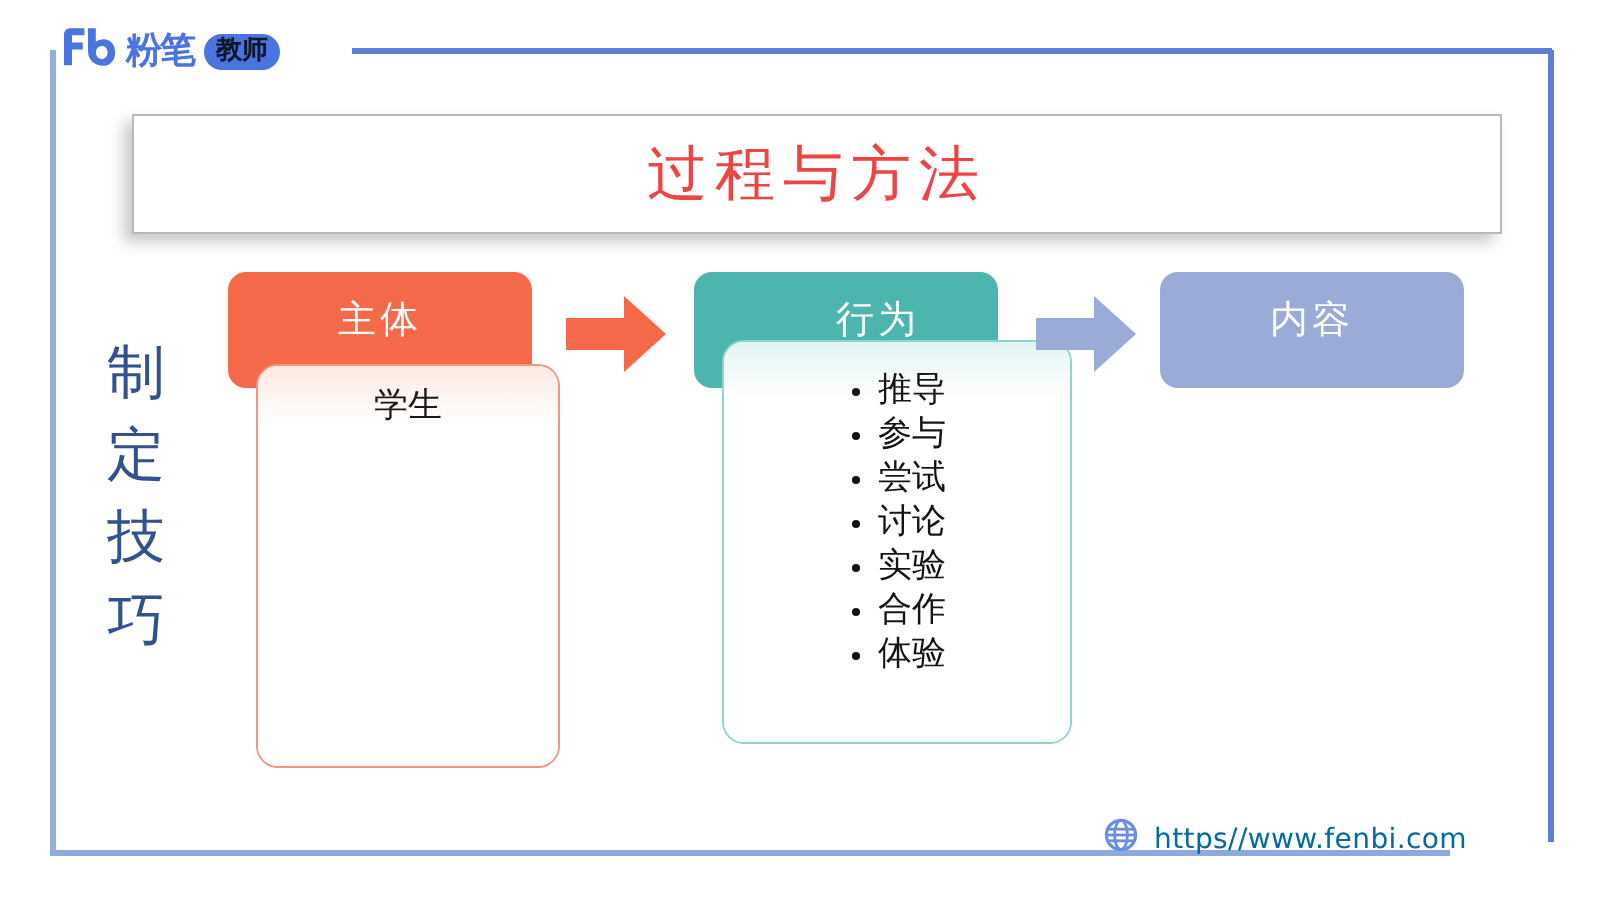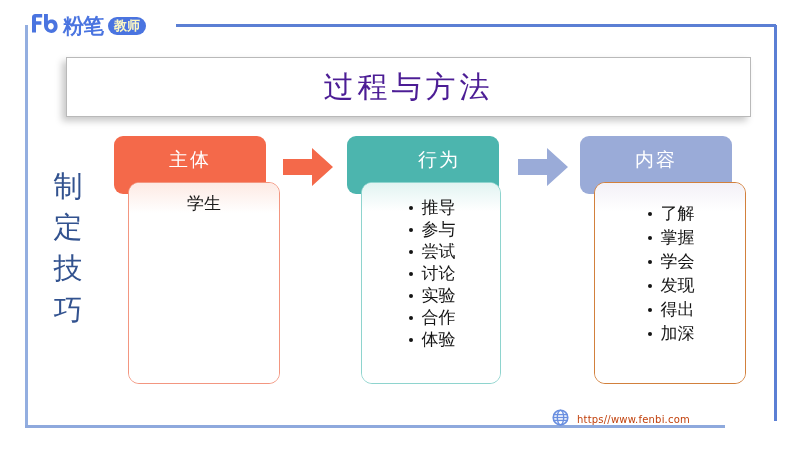--- a/index.html
+++ b/index.html
@@ -53,30 +53,30 @@
     left: 30px; top: 13px;
     height: 26px;
     display: flex;
     align-items: center;
     gap: 5px;
   }
   .logo-mark {
     display: block;
   }
   .logo-word {
-    font-size: 21px;
+    font-size: 18px;
     font-weight: bold;
     color: #4a74e0;
     letter-spacing: -1px;
     line-height: 1;
     font-family: "DejaVu Sans", "Liberation Sans", sans-serif;
   }
   .logo-badge {
     background: #4a74e0;
-    color: #fef9c3;
+    color: #0f172a;
     font-size: 13px;
     font-weight: bold;
     border-radius: 9px;
     padding: 2px 6px 3px 6px;
     line-height: 1;
     font-family: "DejaVu Sans", "Liberation Sans", sans-serif;
   }
 
   
   #title-box {
@@ -86,21 +86,21 @@
     background: #ffffff;
     border: 1px solid #b9b9b9;
     box-shadow: -4px 4px 7px rgba(0,0,0,0.22);
     display: flex;
     align-items: center;
     justify-content: center;
     box-sizing: border-box;
   }
   #title-text {
     font-size: 30px;
-    color: #4c1d95;
+    color: #ef4444;
     letter-spacing: 4px;
     font-family: "DejaVu Sans", "Liberation Sans", sans-serif;
   }
 
   
   #vertical-label {
     position: absolute;
     left: 46px; top: 166px;
     width: 44px;
     text-align: center;
@@ -168,21 +168,21 @@
   }
 
   
   #col-action { left: 347px; top: 136px; width: 166px; height: 248px; }
   #col-action .col-head {
     width: 152px; height: 58px;
     background: #4cb5ae;
     padding-left: 32px;
   }
   #col-action .col-body {
-    left: 14px; top: 46px; width: 140px; height: 202px;
+    left: 14px; top: 34px; width: 175px; height: 202px;
     border: 1.5px solid #8ed4ce;
   }
   #col-action .col-body-inner {
     background: linear-gradient(to bottom, #e2f4f2 0px, #ffffff 28px);
   }
 
   
   #col-content { left: 580px; top: 136px; width: 166px; height: 256px; }
   #col-content .col-head {
     width: 152px; height: 58px;
@@ -236,22 +236,22 @@
 
   
   #footer {
     position: absolute;
     left: 552px; top: 409px;
     display: flex;
     align-items: center;
     gap: 8px;
   }
   #footer-url {
-    font-size: 10px;
-    color: #c2410c;
+    font-size: 14px;
+    color: #0369a1;
     letter-spacing: 0.2px;
     font-family: "DejaVu Sans", "Liberation Sans", sans-serif;
   }
 </style>
 </head>
 <body>
 
 <div id="slide">
 
   <div class="frame-top"></div>
@@ -314,32 +314,20 @@
   </div>
 
   <div class="arrow" id="arrow-2">
     <svg width="52" height="42" viewBox="0 0 52 42">
       <path d="M1 13 L30 13 L30 2 L51 21 L30 40 L30 29 L1 29 Z" fill="#9aabd8"></path>
     </svg>
   </div>
 
   <div class="col" id="col-content">
     <div class="col-head">内容</div>
-    <div class="col-body">
-      <div class="col-body-inner">
-        <ul class="bullets" id="content-bullets">
-          <li>了解</li>
-          <li>掌握</li>
-          <li>学会</li>
-          <li>发现</li>
-          <li>得出</li>
-          <li>加深</li>
-        </ul>
-      </div>
-    </div>
   </div>
 
   <div id="footer">
     <span>
       <svg width="17" height="17" viewBox="0 0 17 17">
         <circle cx="8.5" cy="8.5" r="7.3" fill="none" stroke="#6a8fe0" stroke-width="1.6"></circle>
         <ellipse cx="8.5" cy="8.5" rx="3.2" ry="7.3" fill="none" stroke="#6a8fe0" stroke-width="1.4"></ellipse>
         <line x1="1.4" y1="5.6" x2="15.6" y2="5.6" stroke="#6a8fe0" stroke-width="1.4"></line>
         <line x1="1.4" y1="11.4" x2="15.6" y2="11.4" stroke="#6a8fe0" stroke-width="1.4"></line>
         <line x1="1.2" y1="8.5" x2="15.8" y2="8.5" stroke="#6a8fe0" stroke-width="1.4"></line>

